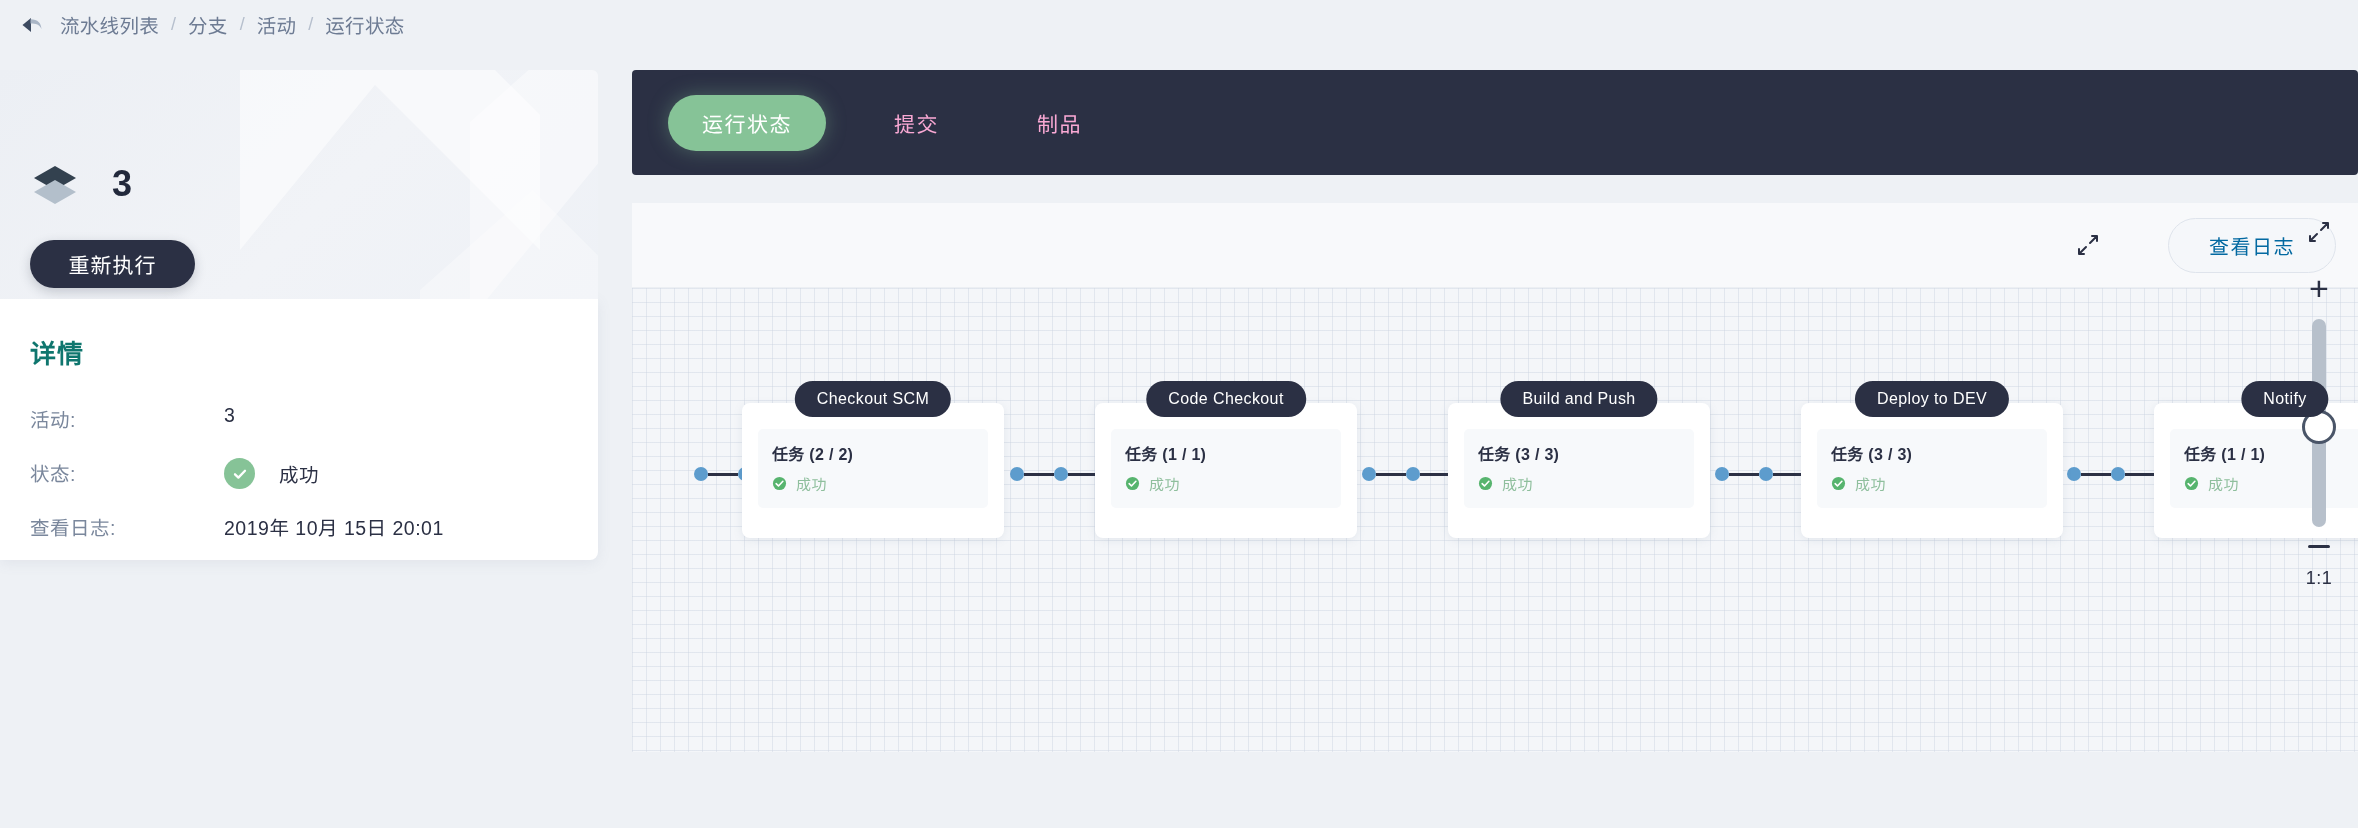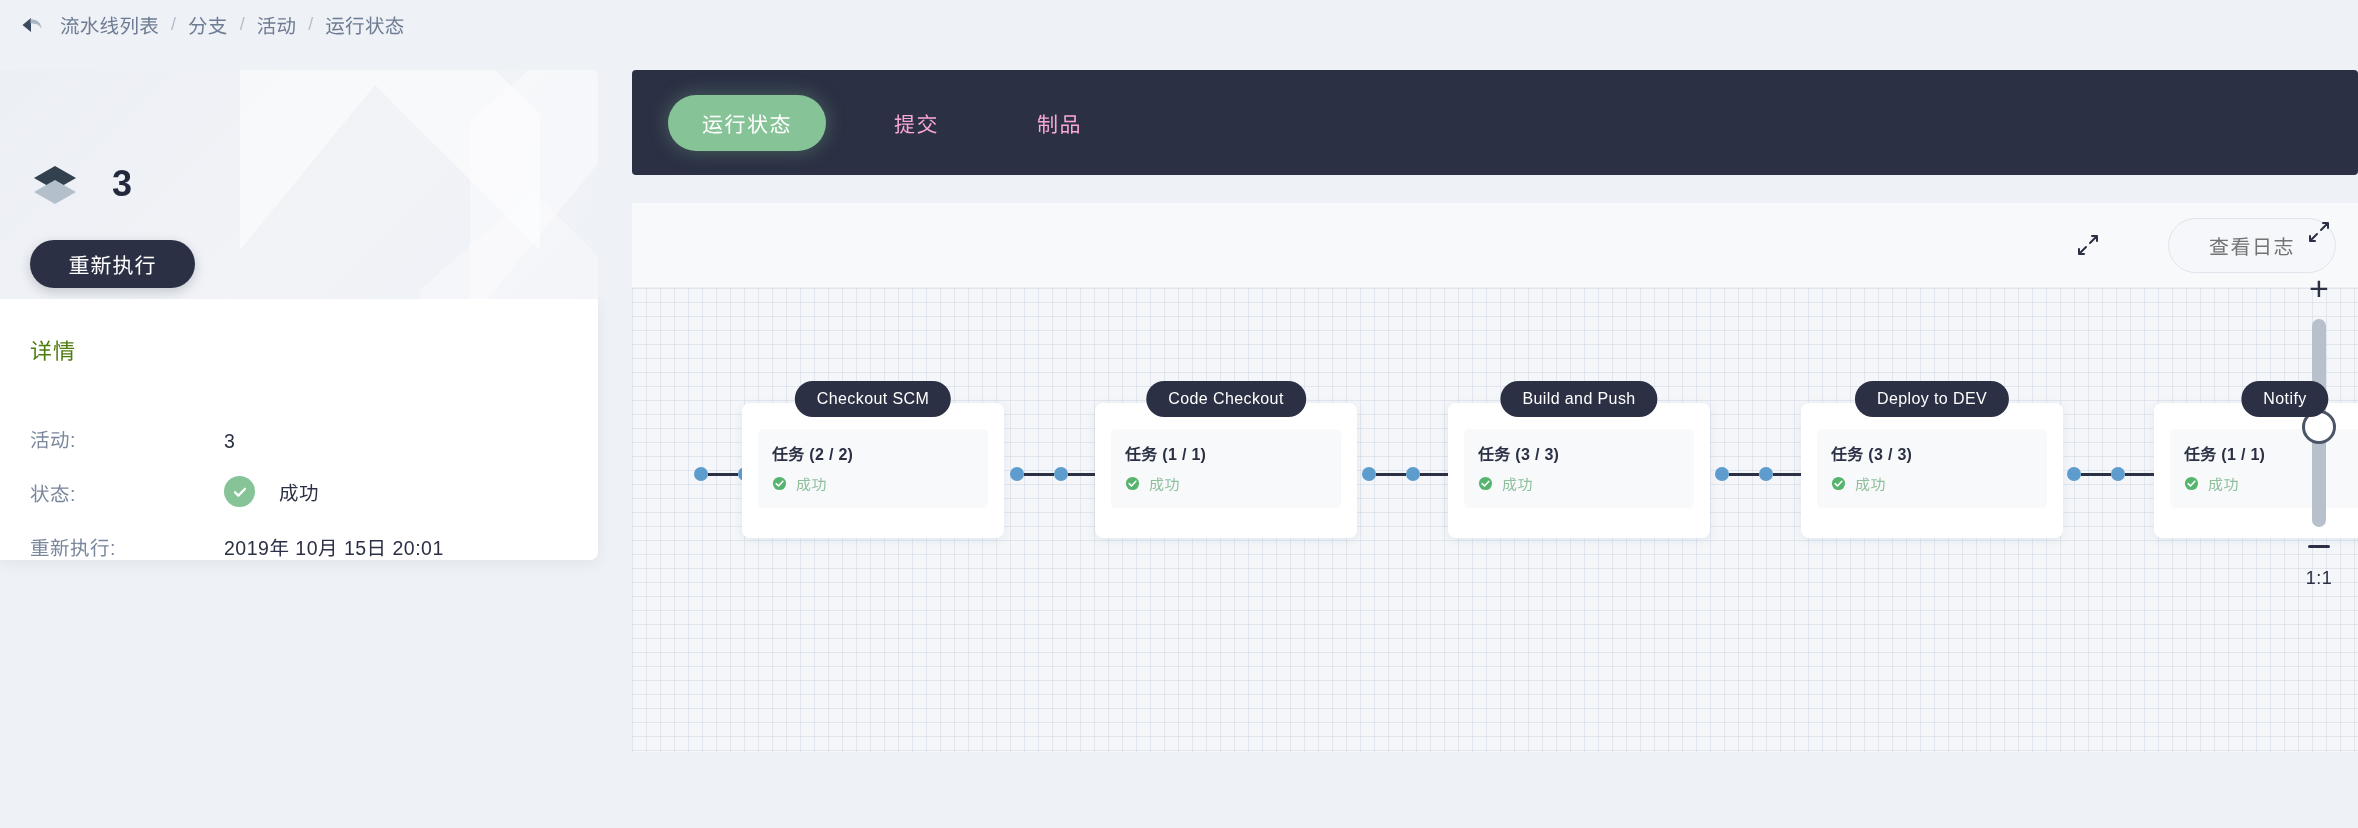--- a/index.html
+++ b/index.html
@@ -83,23 +83,23 @@
     box-shadow: 0 4px 12px rgba(43,48,68,.22);
   }
 
   .detail-card {
     background: #fff;
     height: 261px;
     border-bottom-right-radius: 8px;
     box-shadow: 0 3px 14px rgba(105,120,145,.10);
     padding: 34px 30px 0 30px;
   }
-  .detail-title { font-size: 22px; font-weight: 400; color: #4d7c0f; letter-spacing: 1px; }
+  .detail-title { font-size: 26px; font-weight: 700; color: #0f766e; letter-spacing: 1px; }
   .detail-rows { margin-top: 34px; }
-  .drow { display: flex; align-items: flex-end; height: 54px; }
+  .drow { display: flex; align-items: flex-start; height: 54px; }
   .dlabel { width: 194px; font-size: 19.5px; color: #7a879c; letter-spacing: .5px; }
   .dval { font-size: 19.5px; color: #2b3044; display: flex; align-items: center; letter-spacing: .5px; }
   .ok-badge { width: 31px; height: 31px; border-radius: 50%; background: #86c397;
               display: inline-flex; align-items: center; justify-content: center;
               margin-right: 24px; }
   .ok-badge svg { display: block; }
 
   
   .right-pane { position: absolute; left: 632px; top: 70px; width: 1726px; height: 758px; }
 
@@ -124,21 +124,21 @@
     background: #f8f9fb;
     display: flex; align-items: center; justify-content: flex-end;
     padding-right: 22px;
     border-bottom: 1px solid #eceff3;
   }
   .tb-icon { width: 40px; height: 40px; display: flex; align-items: center; justify-content: center;
              margin-right: 60px; cursor: pointer; }
   .log-btn {
     height: 55px; padding: 0 40px;
     border: 1px solid #dfe4ec; border-radius: 28px;
-    background: #f5f7fa; color: #737373;
+    background: #f5f7fa; color: #0369a1;
     font-size: 20px; font-family: inherit; letter-spacing: 1.5px;
     cursor: pointer;
   }
 
   .graph {
     position: relative;
     height: 464px;
     background-color: #f4f6f9;
     background-image:
       linear-gradient(to right, rgba(203,212,224,.45) 1px, transparent 1px),
@@ -238,21 +238,21 @@
           <span class="ok-badge">
             <svg width="18" height="18" viewBox="0 0 18 18" aria-hidden="true">
               <path d="M4 9.3 L7.4 12.6 L14 5.8" fill="none" stroke="#ffffff" stroke-width="2.3" stroke-linecap="round" stroke-linejoin="round"></path>
             </svg>
           </span>
           <span>成功</span>
         </span>
       </div>
 
       <div class="drow">
-        <span class="dlabel">重新执行:</span>
+        <span class="dlabel">查看日志:</span>
         <span class="dval">2019年 10月 15日 20:01</span>
       </div>
 
     </div>
   </div>
 </div>
 
 <div class="right-pane">
 
   <div class="tabbar">

